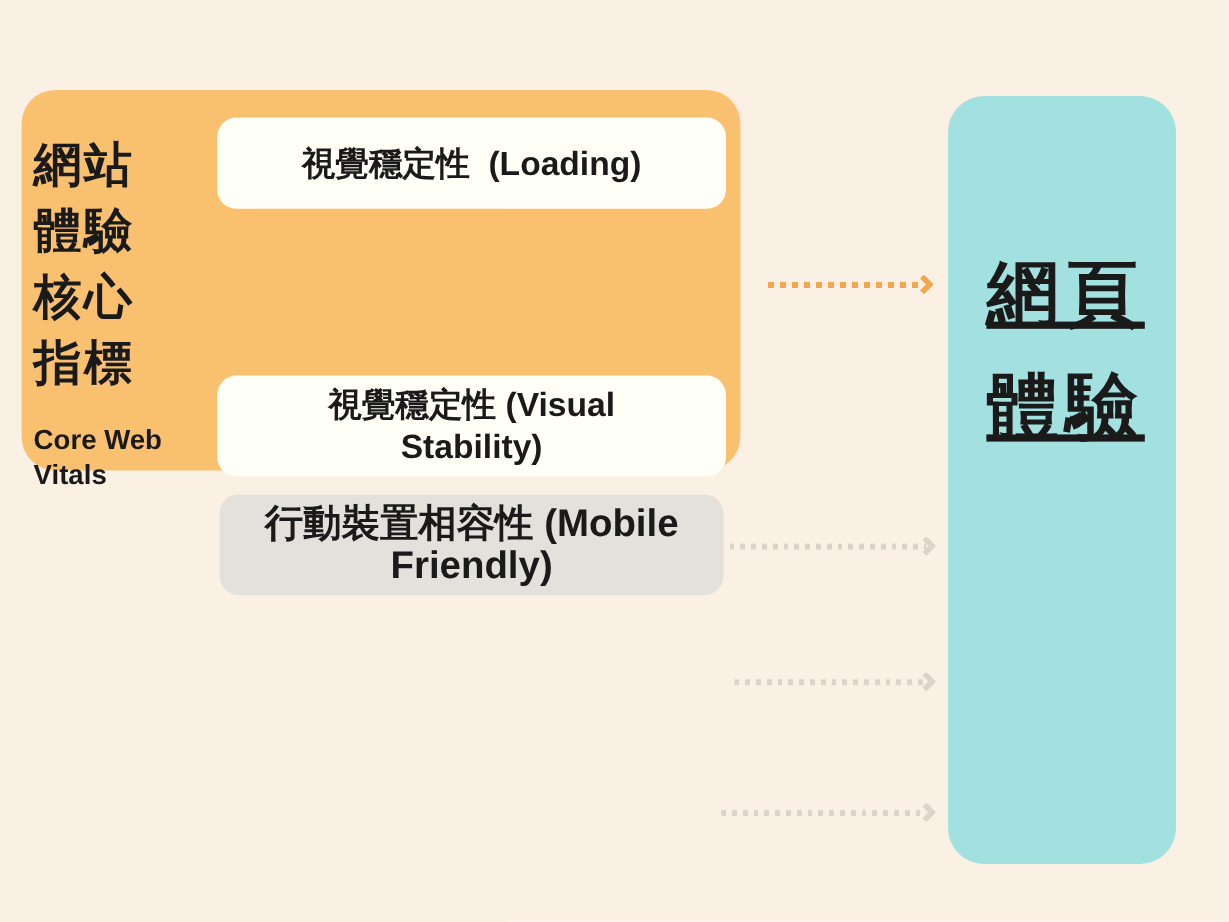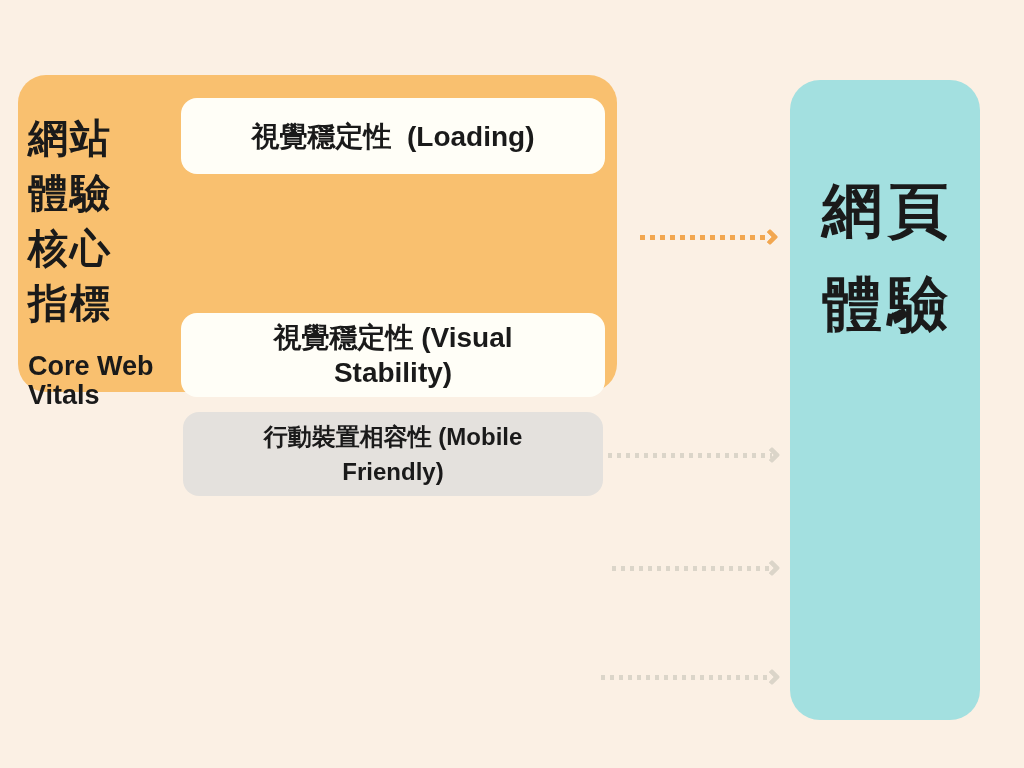--- a/index.html
+++ b/index.html
@@ -31,21 +31,21 @@
     width: 152px;
     text-align: left;
     white-space: pre-line;
   }
   .cwv-title-zh {
     font-size: 40px;
     line-height: 55px;
     letter-spacing: 2px;
   }
   .cwv-title-en {
-    font-size: 27px;
+    font-size: 23px;
     line-height: 29px;
     margin-top: 3px;
   }
   .metric-card {
     position: absolute;
     left: 163px;
     width: 424px;
     background: #FFFEF7;
     border-radius: 16px;
     display: flex;
@@ -64,44 +64,45 @@
   .signal-box {
     position: absolute;
     left: 183px;
     width: 420px;
     background: #E4E1DD;
     border-radius: 16px;
     display: flex;
     align-items: center;
     justify-content: center;
     text-align: center;
-    font-size: 24px;
+    font-size: 32px;
     line-height: 35px;
     white-space: pre-wrap;
   }
   .signal-1 { top: 412px; height: 84px; }
   .signal-2 { top: 529px; height: 74px; }
   .signal-3 { top: 639px; height: 83px; }
 
   
   .teal-panel {
     position: absolute;
     left: 790px; top: 80px;
     width: 190px; height: 640px;
     background: #A3E0E0;
     border-radius: 30px;
   }
   .teal-title {
-    padding-top: 84px;
+    padding-top: 118px;
     padding-left: 6px; 
     text-align: center;
     font-size: 60px;
     line-height: 94px;
     letter-spacing: 6px;
     white-space: pre-line;
+    text-decoration: underline;
   }
 
   
   .arrow {
     position: absolute;
     height: 20px;
     display: flex;
     align-items: center;
   }
   .arrow .dots { flex: 1; height: 5px; }

